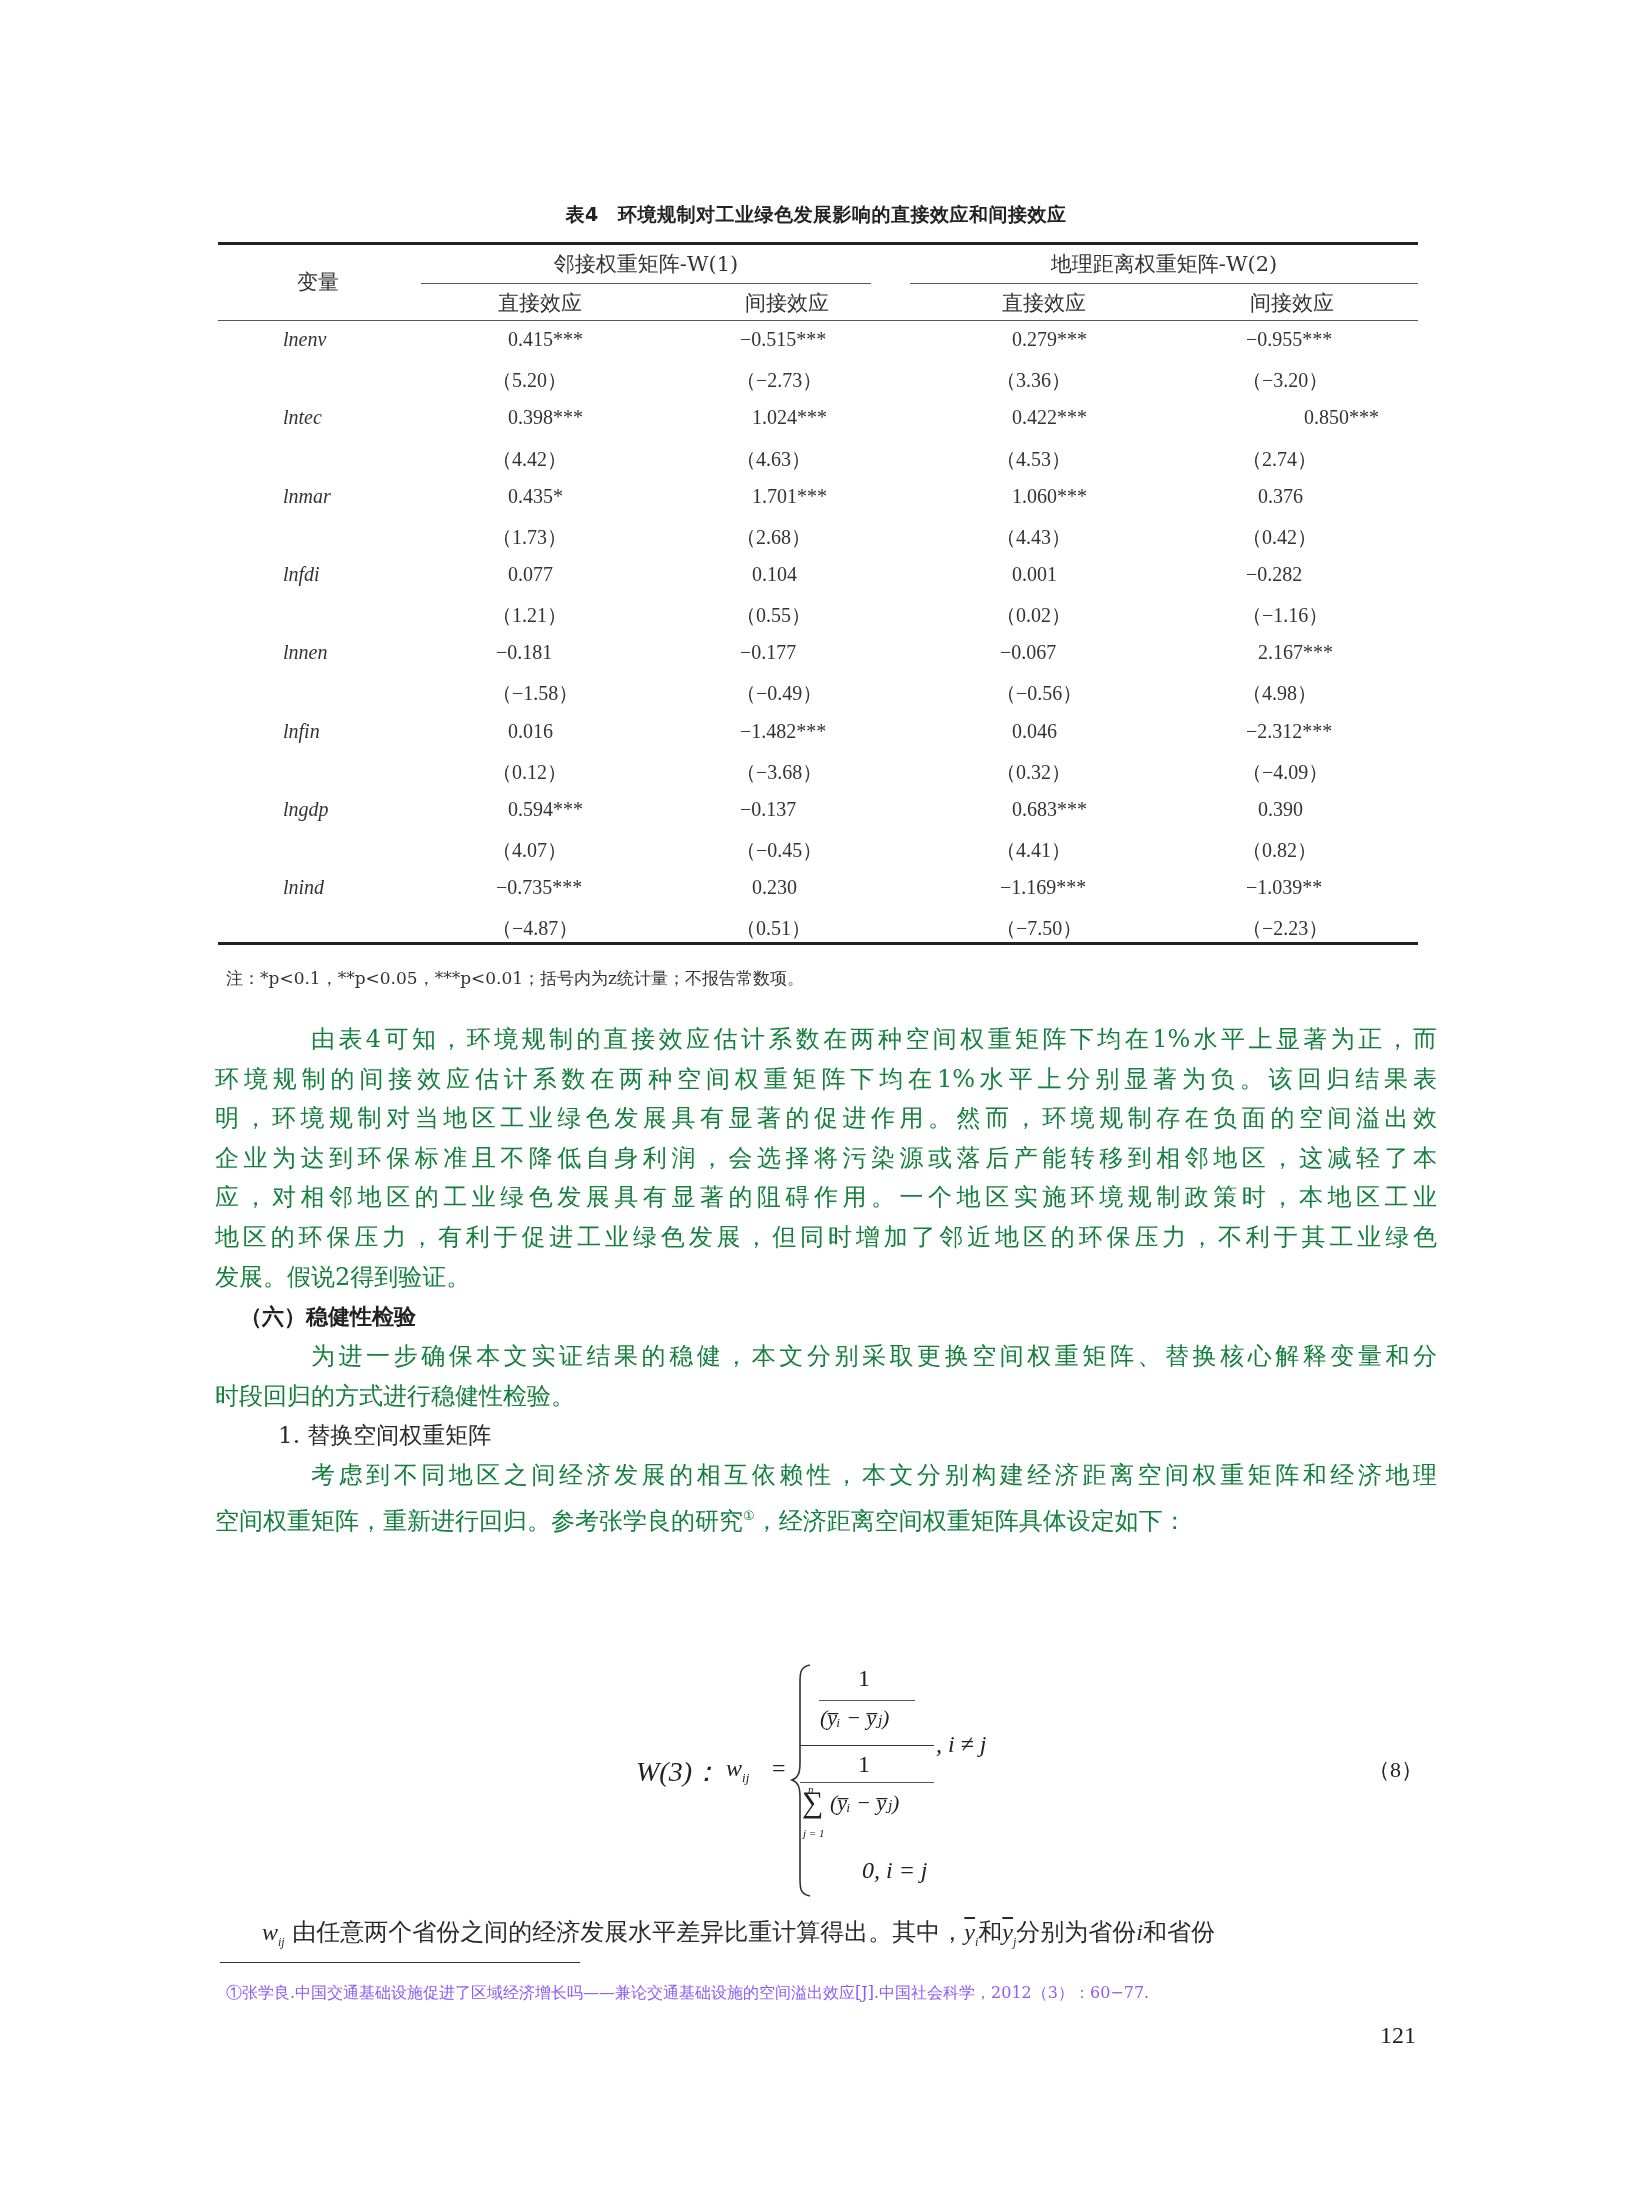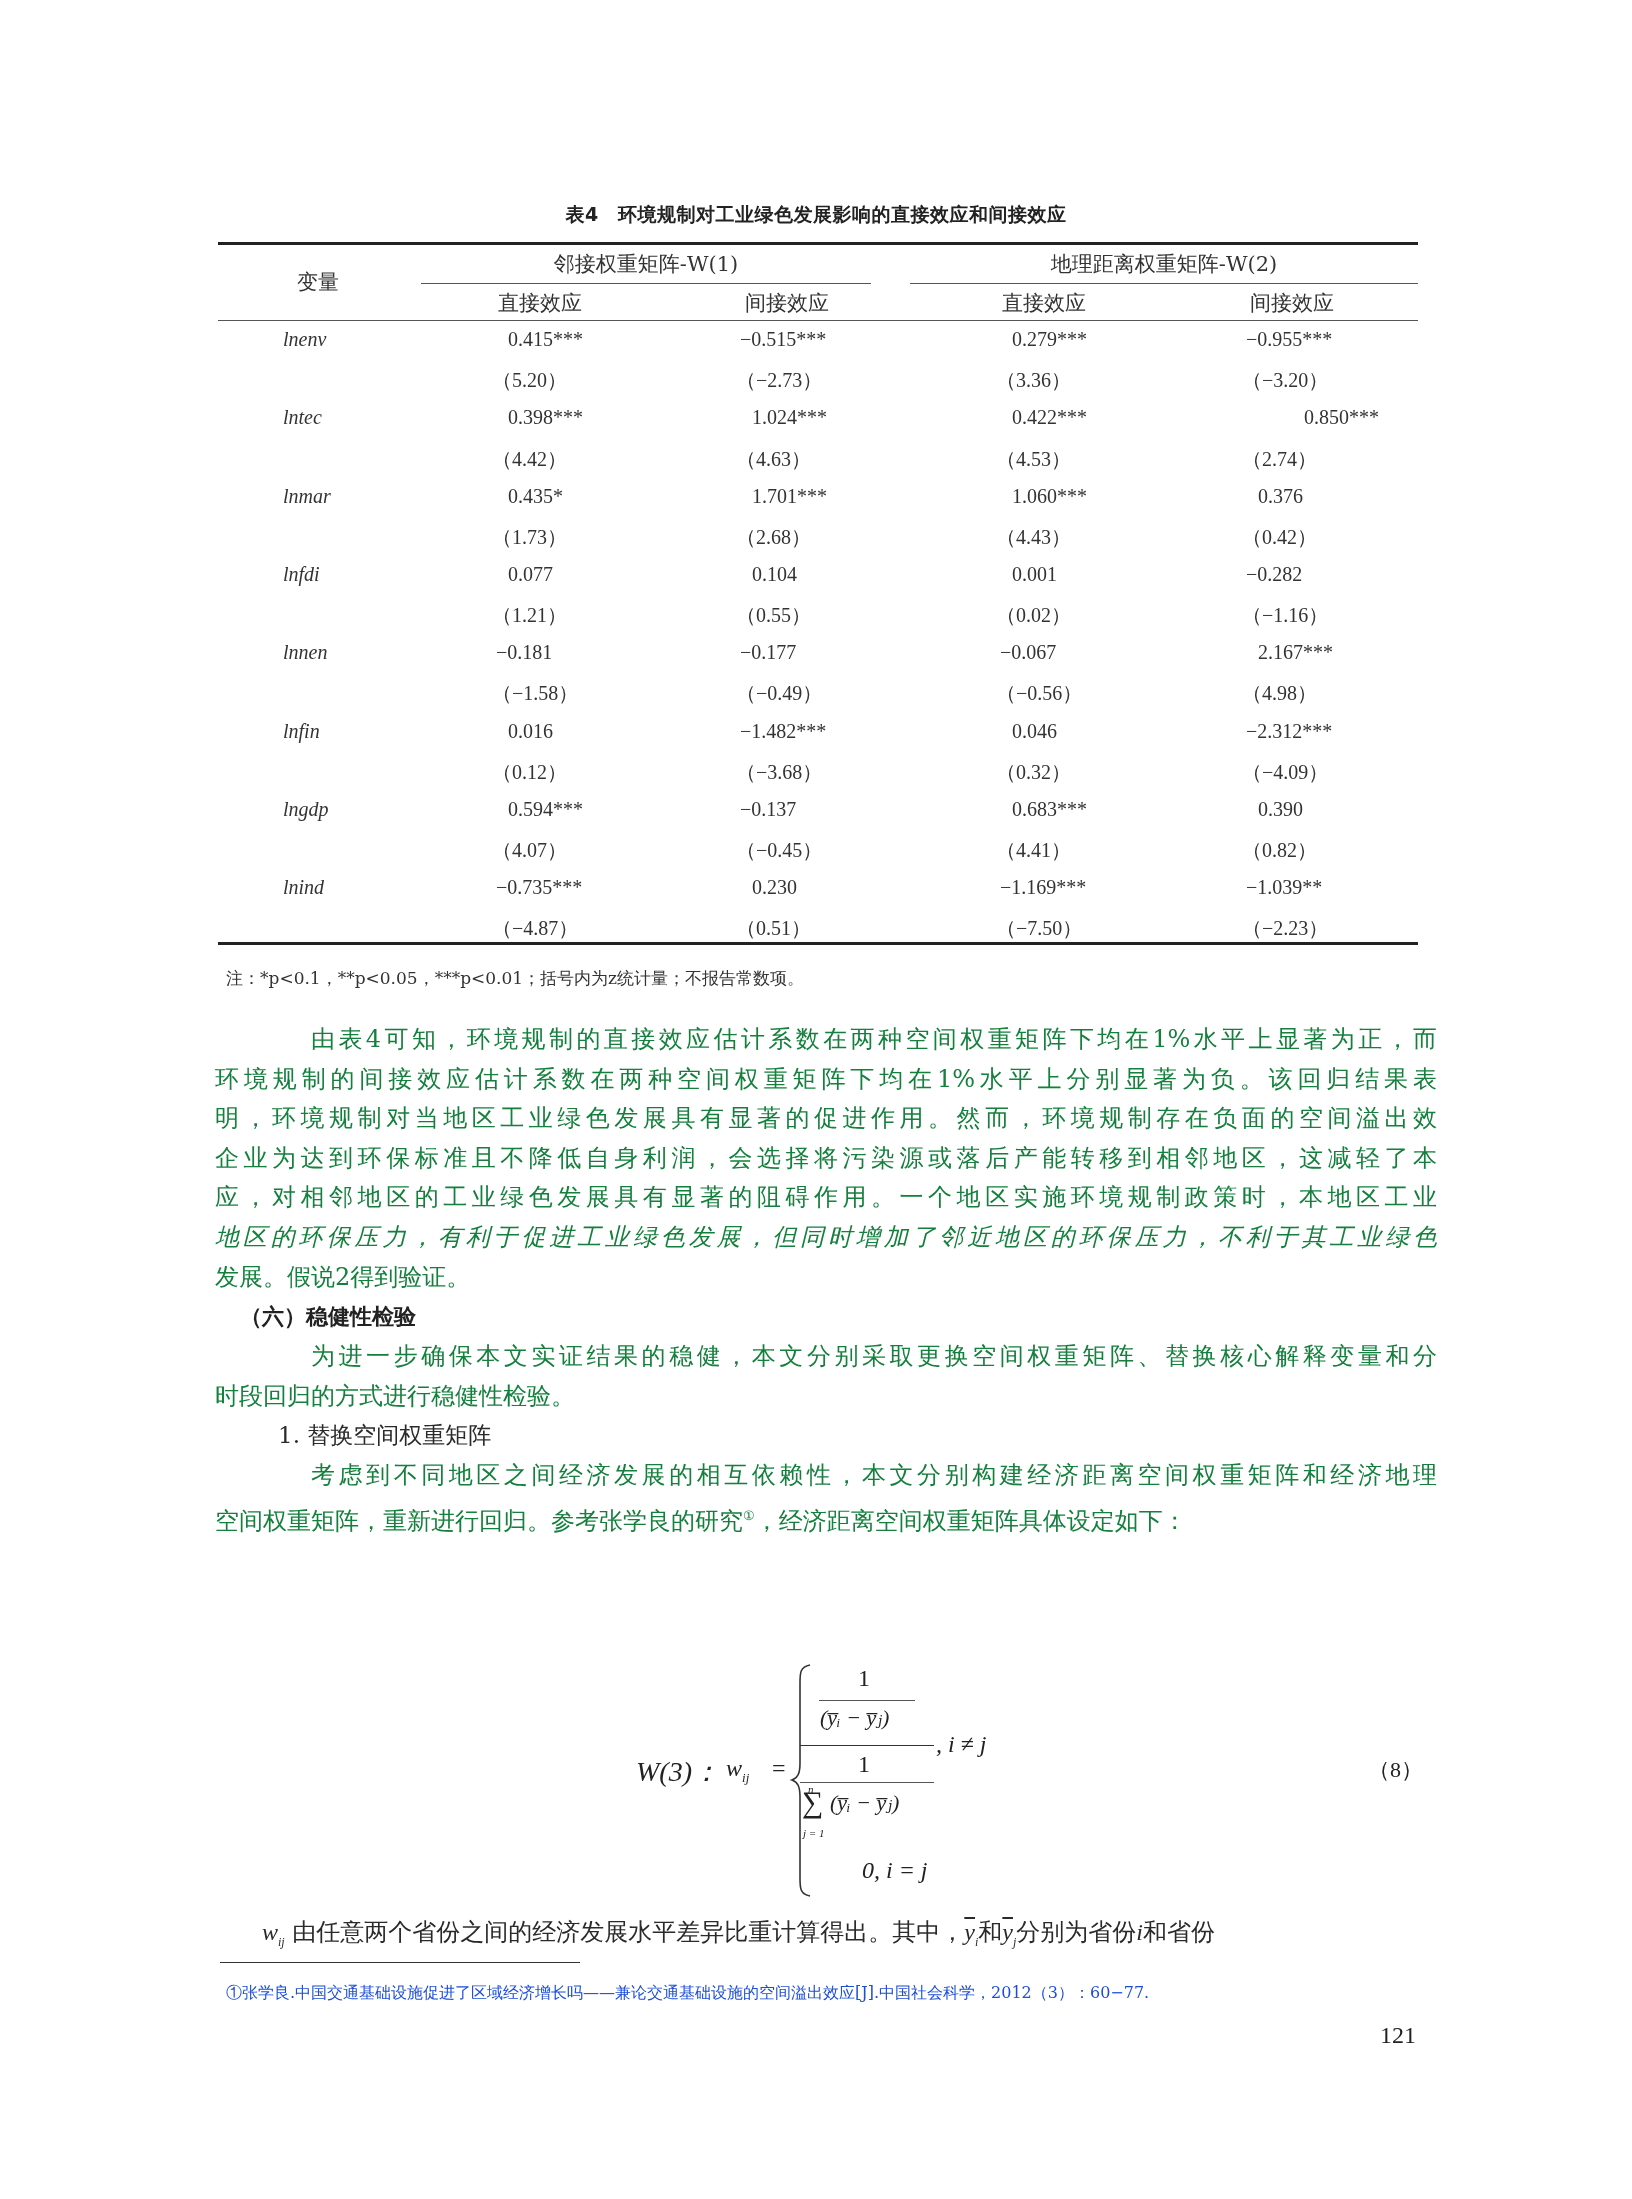--- a/index.html
+++ b/index.html
@@ -14,21 +14,21 @@
   .hcell { position:absolute; font-size:21px; text-align:center; color:#333; }
   .cell { position:absolute; font-size:20px; font-family:"Liberation Serif","DejaVu Serif",serif; color:#333; white-space:nowrap; }
   .var { font-style:italic; }
   .note { font-size:17px; color:#333; }
   .para { position:absolute; left:263px; width:1174px; font-size:24px; line-height:39.6px; color:#15803d; text-align:justify; }
   .line { display:block; height:39.6px; white-space:nowrap; text-align:justify; text-align-last:justify; }
   .line.last { text-align-last:left; }
   .indent { padding-left:48px; }
   .heading { font-family:"DejaVu Sans","Liberation Sans",sans-serif; font-weight:bold; font-size:22px; }
   .math { font-family:"Liberation Serif","DejaVu Serif",serif; }
-  .fn { font-size:16px; color:#1d4ed8; }
+  .fn { font-size:16px; color:#8b5cf6; }
   .pgnum { font-size:24px; font-family:"Liberation Serif",serif; color:#222; }
   sup { font-size:13px; }
   .ovl { text-decoration:overline; }
 </style>
 </head>
 <body>
 
 <div class="abs title">表4　环境规制对工业绿色发展影响的直接效应和间接效应</div>
 
 <div class="rule thick" style="top:242px; left:218px; width:1200px;"></div>
@@ -121,21 +121,21 @@
   </div>
 
 <div class="abs note" style="top:967px; left:226px;">注：*p&lt;0.1，**p&lt;0.05，***p&lt;0.01；括号内为z统计量；不报告常数项。</div>
 
 <div class="para" style="top:1020px;">
   <span class="line indent" style="padding-left:48px;">由表4可知，环境规制的直接效应估计系数在两种空间权重矩阵下均在1%水平上显著为正，而</span>
   <span class="line" style="margin-left:-48px;">环境规制的间接效应估计系数在两种空间权重矩阵下均在1%水平上分别显著为负。该回归结果表</span>
   <span class="line" style="margin-left:-48px;">明，环境规制对当地区工业绿色发展具有显著的促进作用。然而，环境规制存在负面的空间溢出效</span>
   <span class="line" style="margin-left:-48px;">企业为达到环保标准且不降低自身利润，会选择将污染源或落后产能转移到相邻地区，这减轻了本</span>
   <span class="line" style="margin-left:-48px;">应，对相邻地区的工业绿色发展具有显著的阻碍作用。一个地区实施环境规制政策时，本地区工业</span>
-  <span class="line" style="margin-left:-48px;font-style:italic;">地区的环保压力，有利于促进工业绿色发展，但同时增加了邻近地区的环保压力，不利于其工业绿色</span>
+  <span class="line" style="margin-left:-48px;">地区的环保压力，有利于促进工业绿色发展，但同时增加了邻近地区的环保压力，不利于其工业绿色</span>
   <span class="line last" style="margin-left:-48px;">发展。假说2得到验证。</span>
 </div>
 
 <div class="abs heading" style="top:1302px; left:240px;">（六）稳健性检验</div>
 
 <div class="para" style="top:1337px;">
   <span class="line" style="padding-left:48px;">为进一步确保本文实证结果的稳健，本文分别采取更换空间权重矩阵、替换核心解释变量和分</span>
   <span class="line last" style="margin-left:-48px;">时段回归的方式进行稳健性检验。</span>
 </div>
 

